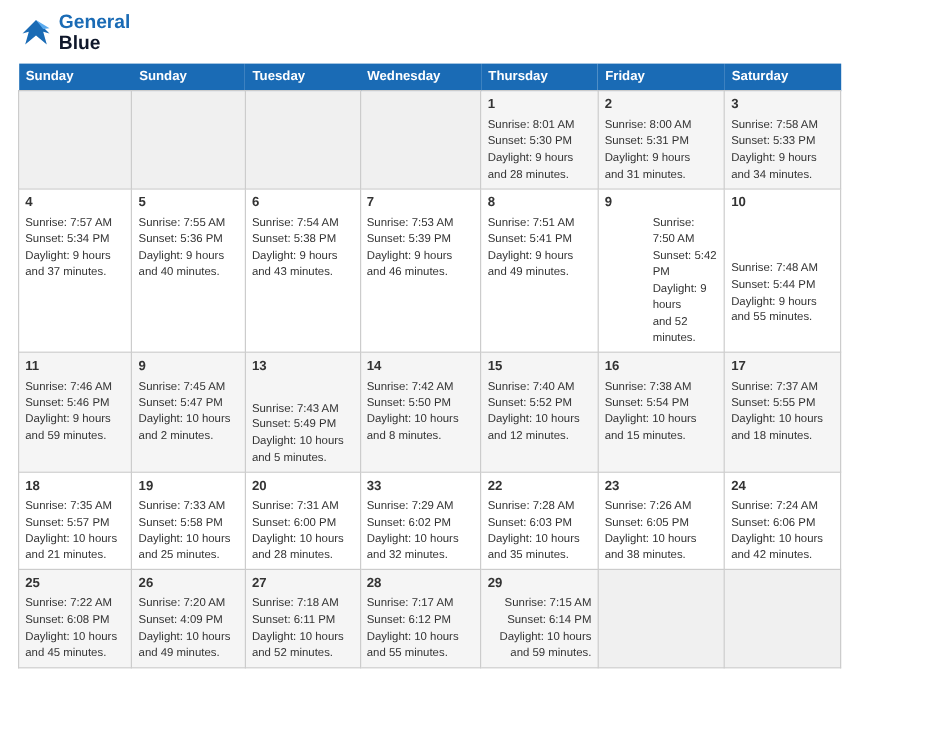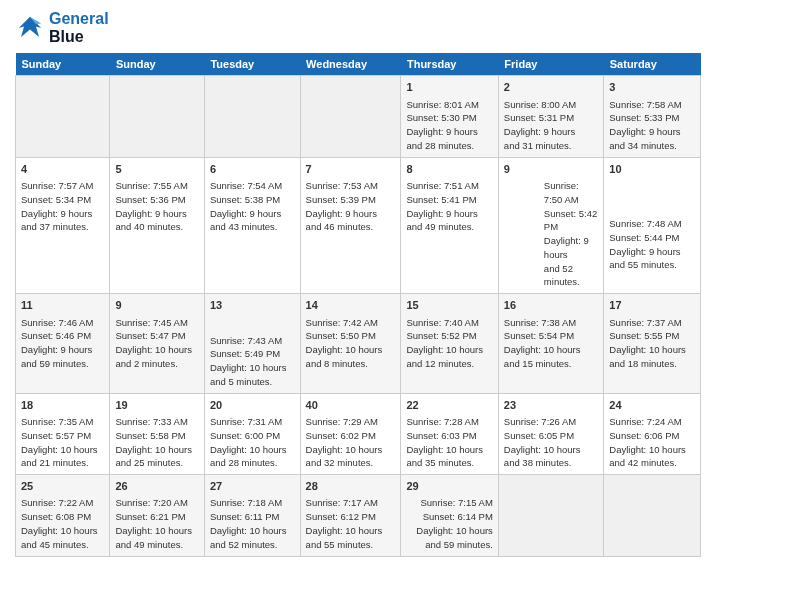--- a/index.html
+++ b/index.html
@@ -266,21 +266,21 @@
 and 25 minutes.</div>
           </td>
           <td>
             <span class="day-num">20</span>
             <div class="day-info" style="white-space: pre-line;">Sunrise: 7:31 AM
 Sunset: 6:00 PM
 Daylight: 10 hours
 and 28 minutes.</div>
           </td>
           <td>
-            <span class="day-num">40</span>
+            <span class="day-num">33</span>
             <div class="day-info" style="white-space: pre-line;">Sunrise: 7:29 AM
 Sunset: 6:02 PM
 Daylight: 10 hours
 and 32 minutes.</div>
           </td>
           <td>
             <span class="day-num">22</span>
             <div class="day-info" style="white-space: pre-line;">Sunrise: 7:28 AM
 Sunset: 6:03 PM
 Daylight: 10 hours
@@ -305,21 +305,21 @@
           <td>
             <span class="day-num">25</span>
             <div class="day-info" style="white-space: pre-line;">Sunrise: 7:22 AM
 Sunset: 6:08 PM
 Daylight: 10 hours
 and 45 minutes.</div>
           </td>
           <td>
             <span class="day-num">26</span>
             <div class="day-info" style="white-space: pre-line;">Sunrise: 7:20 AM
-Sunset: 6:21 PM
+Sunset: 4:09 PM
 Daylight: 10 hours
 and 49 minutes.</div>
           </td>
           <td>
             <span class="day-num">27</span>
             <div class="day-info" style="white-space: pre-line;">Sunrise: 7:18 AM
 Sunset: 6:11 PM
 Daylight: 10 hours
 and 52 minutes.</div>
           </td>

